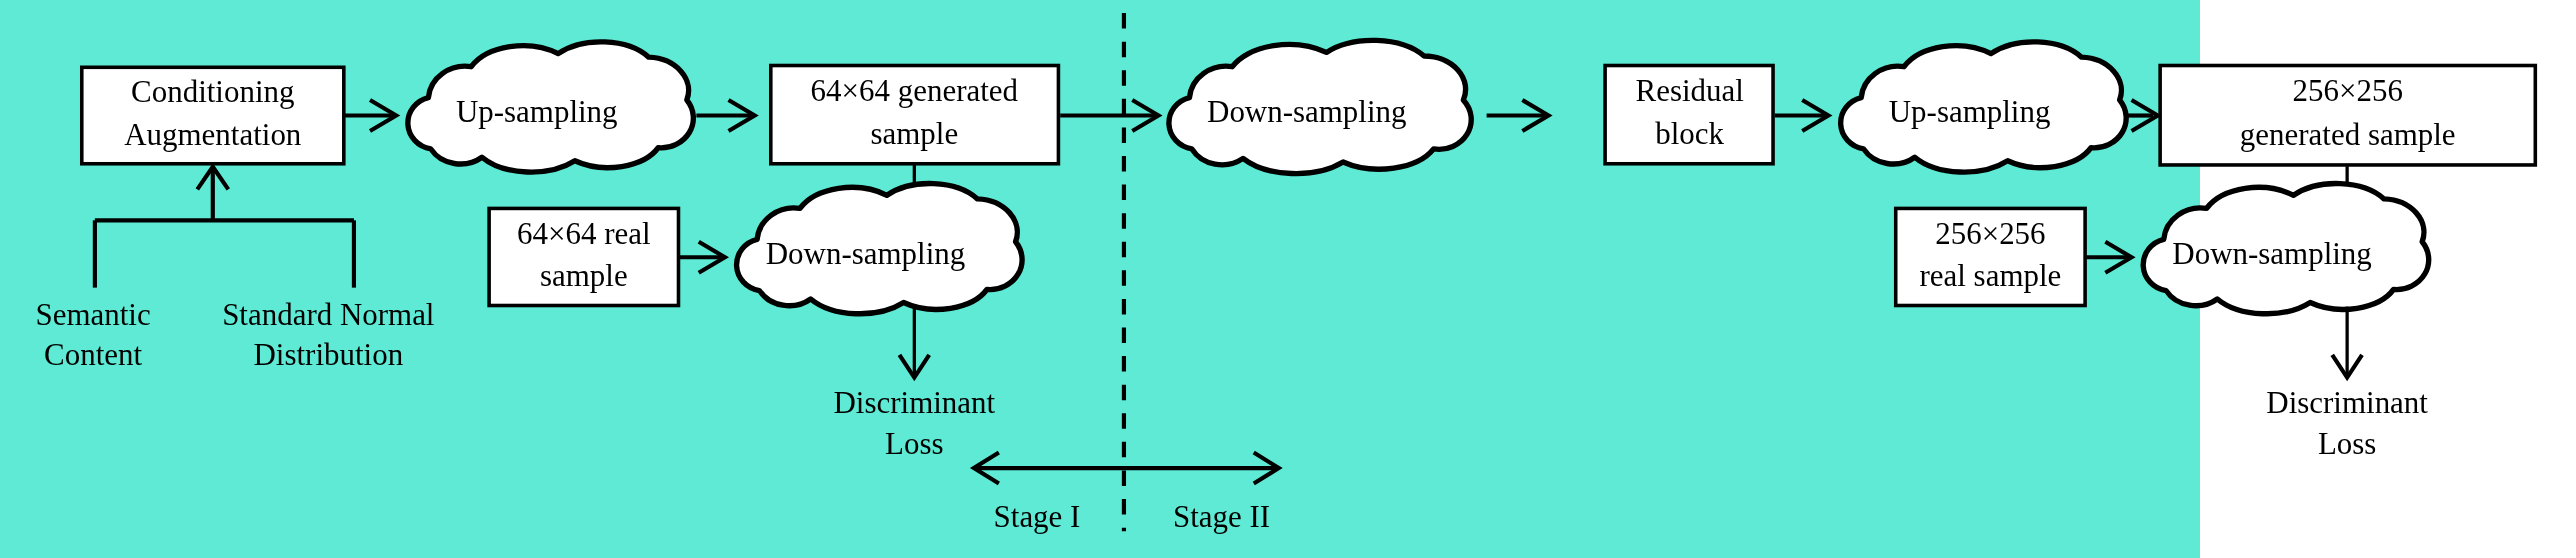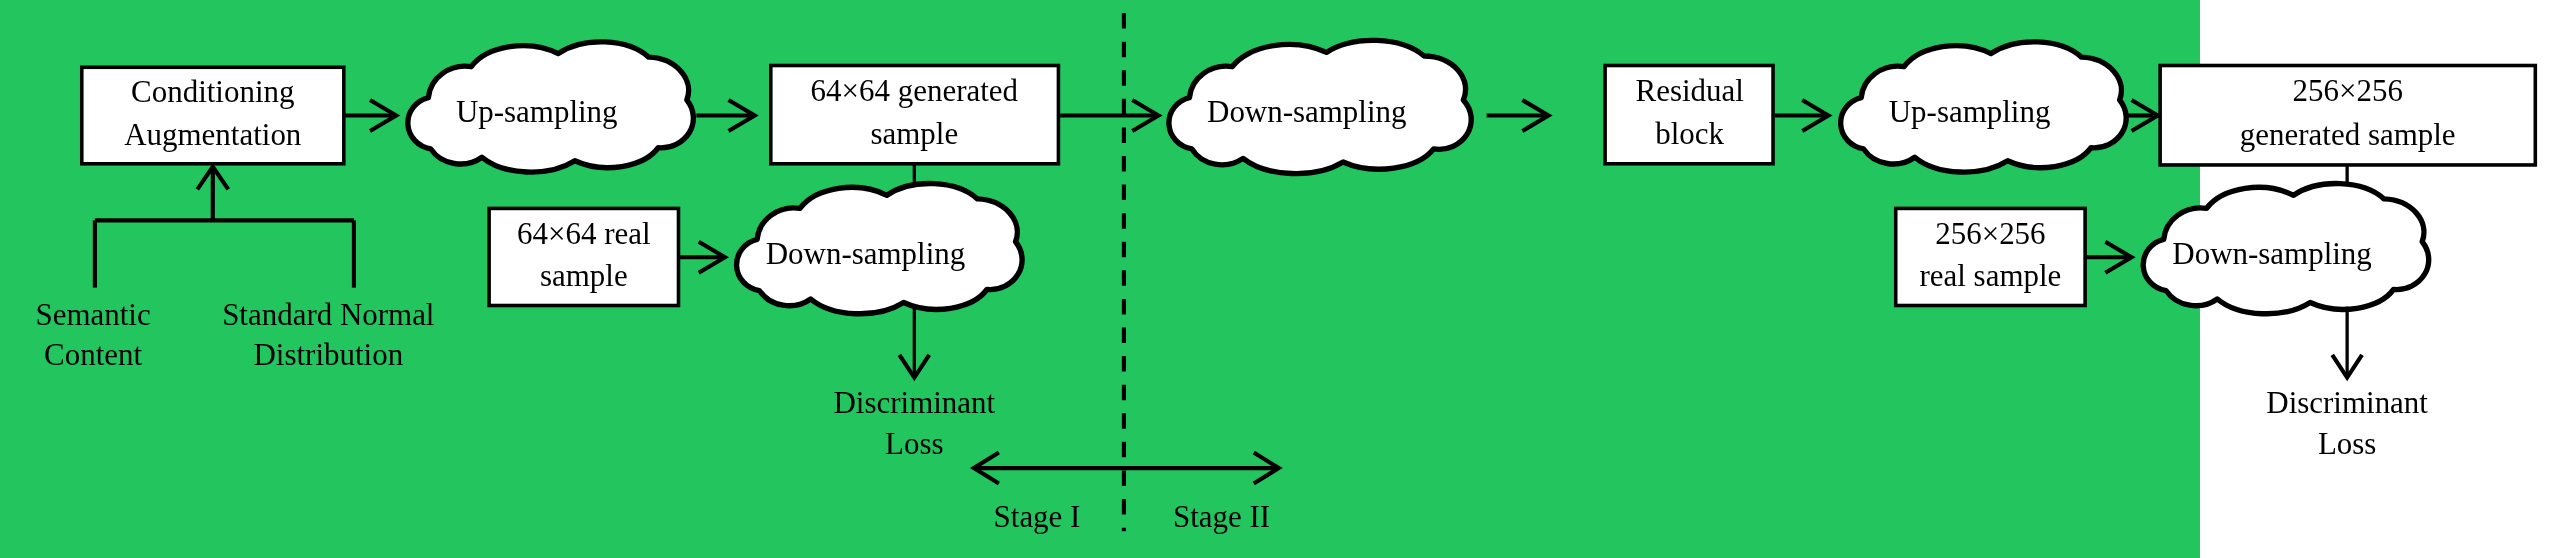--- a/index.html
+++ b/index.html
@@ -12,21 +12,21 @@
     width: 2576px;
     height: 558px;
     overflow: hidden;
     font-family: "Liberation Serif", serif;
     color: #000000;
   }
   #diagram-root {
     position: relative;
     width: 2200px;
     height: 558px;
-    background: #22c55e;
+    background: #5eead4;
   }
   svg#diagram-svg {
     position: absolute;
     left: 0;
     top: 0;
     width: 2576px;
     height: 558px;
     display: block;
   }
   .node-box {

